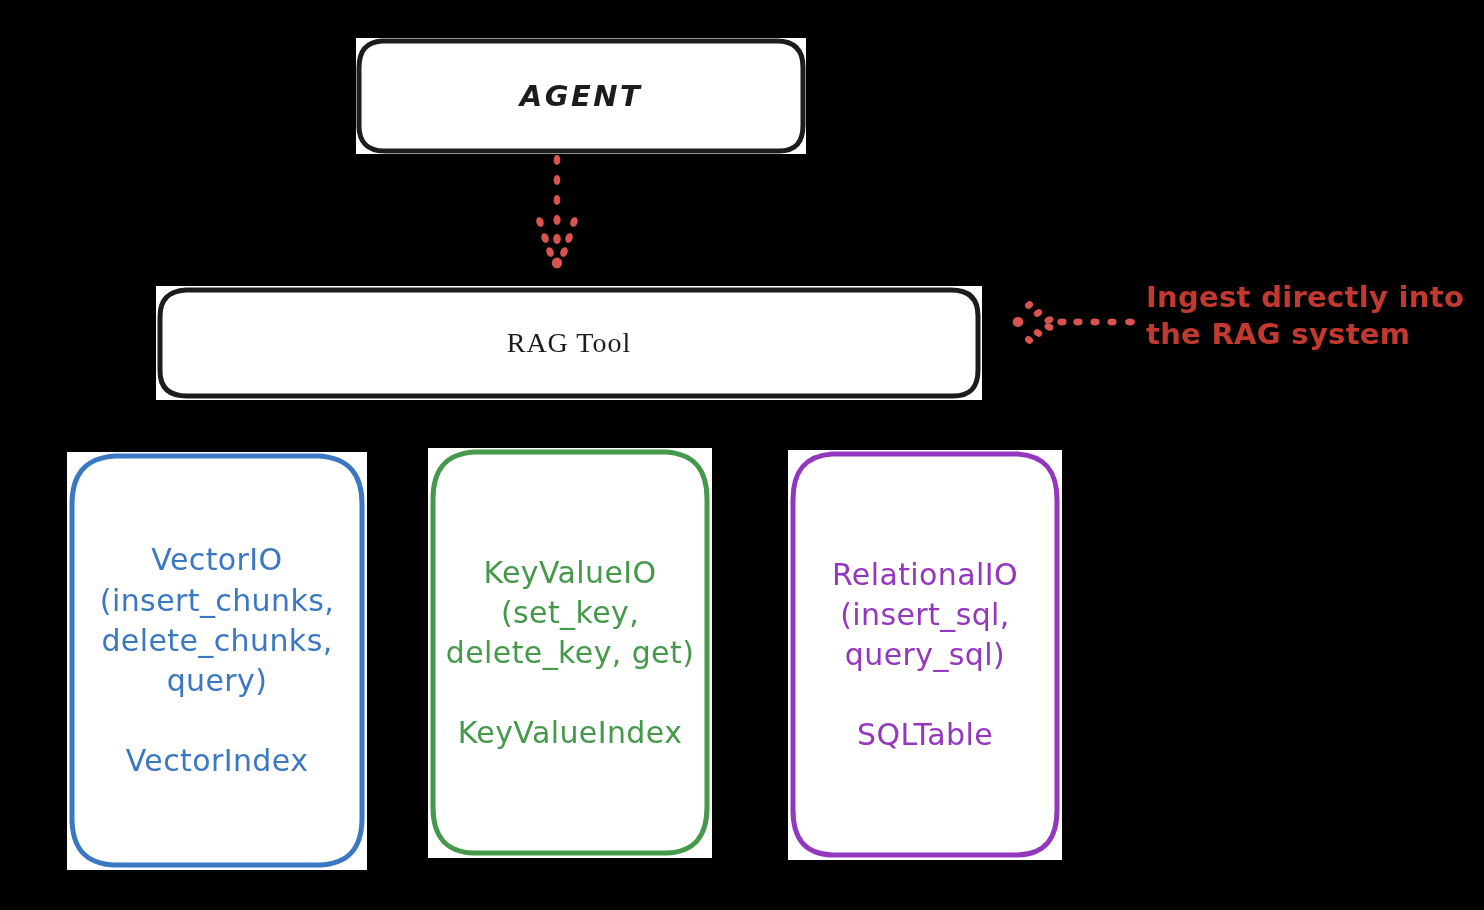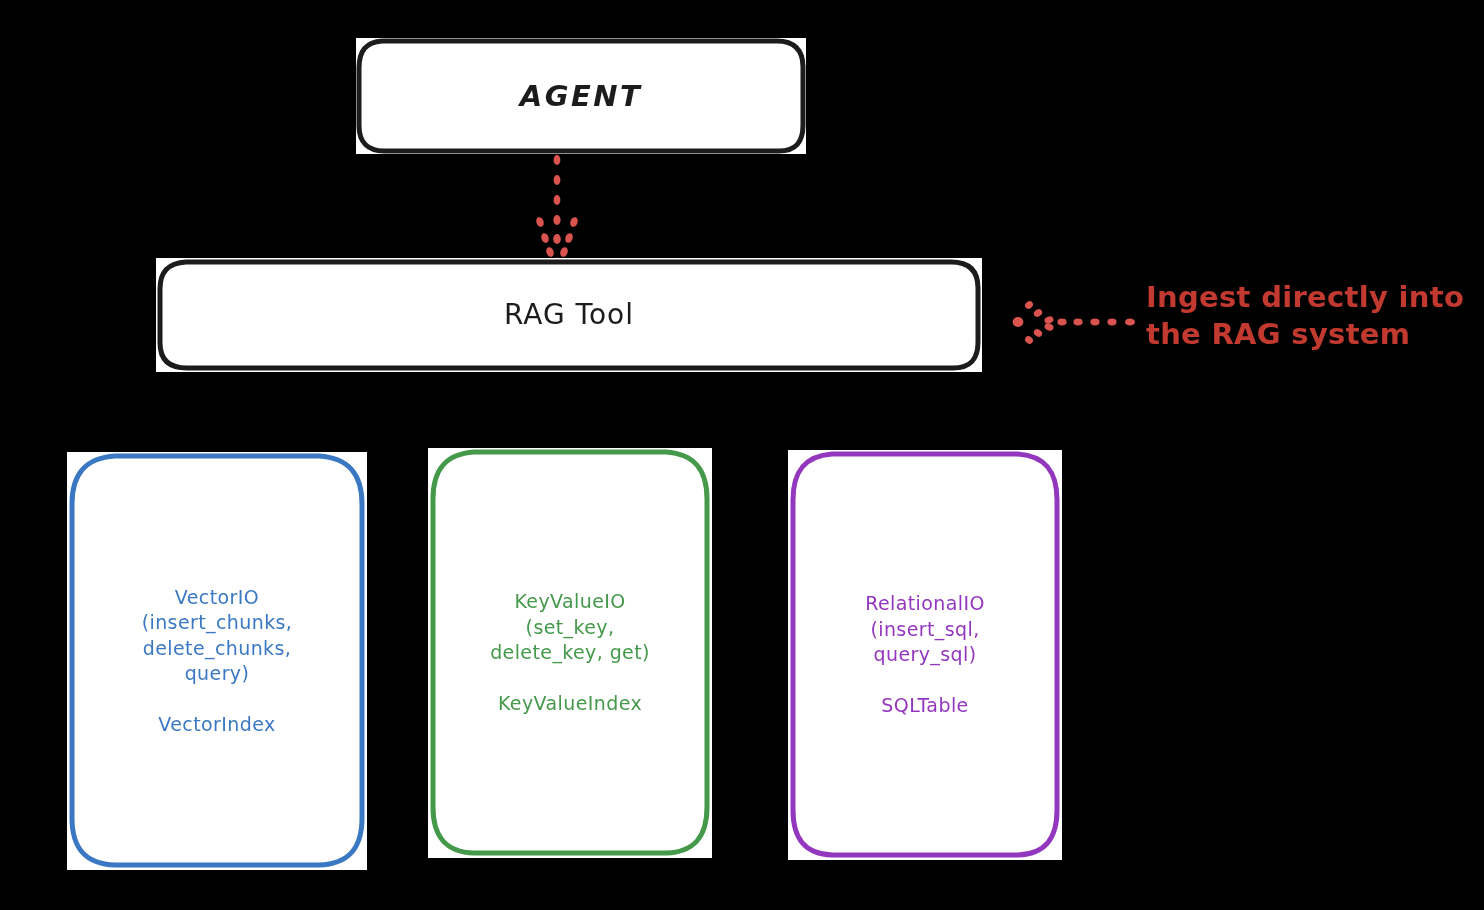--- a/index.html
+++ b/index.html
@@ -64,38 +64,39 @@
     font-size: 29px;
     font-style: italic;
     font-weight: 700;
     letter-spacing: 2.5px;
     font-family: "DejaVu Sans", sans-serif;
   }
 
   
   #rag-tool-box {
     left: 156px;
-    top: 258px;
+    top: 286px;
     width: 826px;
     height: 114px;
+    font-family: Liberation Serif, serif;
   }
   #rag-tool-box .node-label {
     position: relative;
     z-index: 2;
     color: #1c1c1c;
     font-size: 28px;
     font-weight: 500;
     letter-spacing: 1px;
   }
 
   
   .provider .node-label {
     position: relative;
     z-index: 2;
-    font-size: 19px;
+    font-size: 30px;
     font-weight: 500;
   }
   #vector-io-box {
     left: 67px;
     top: 452px;
     width: 300px;
     height: 418px;
   }
   #vector-io-box .node-label { color: #3b78c3; }
 

